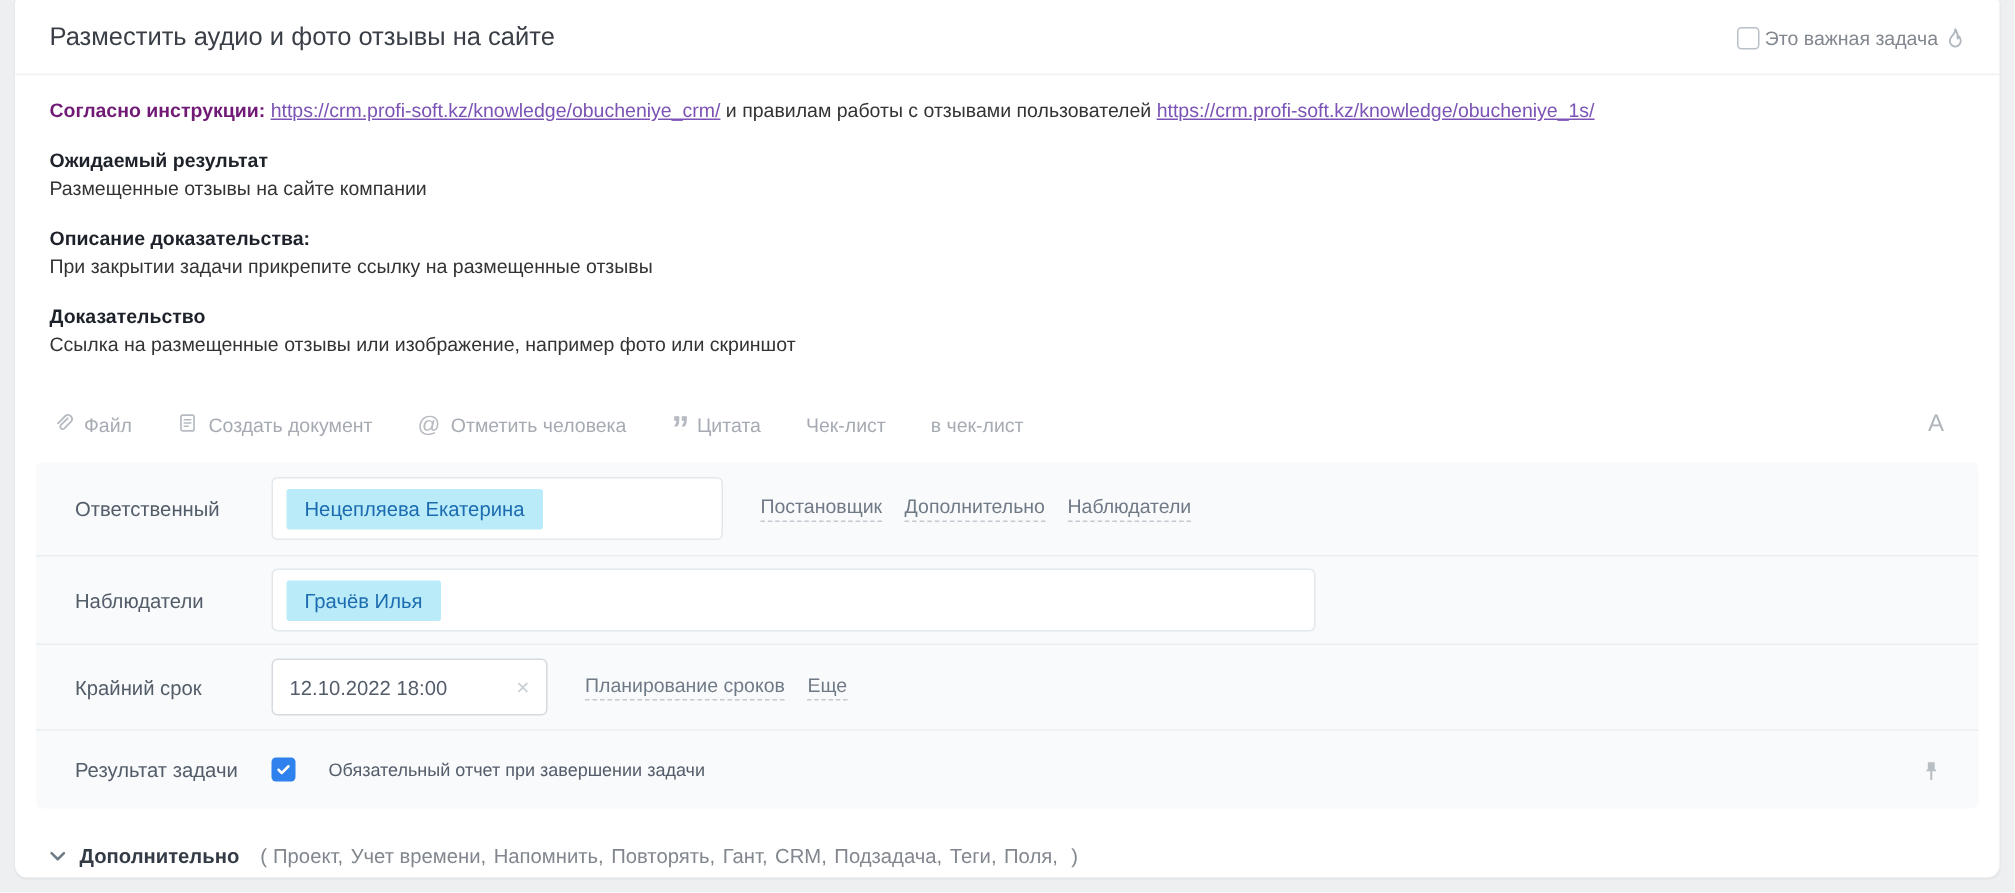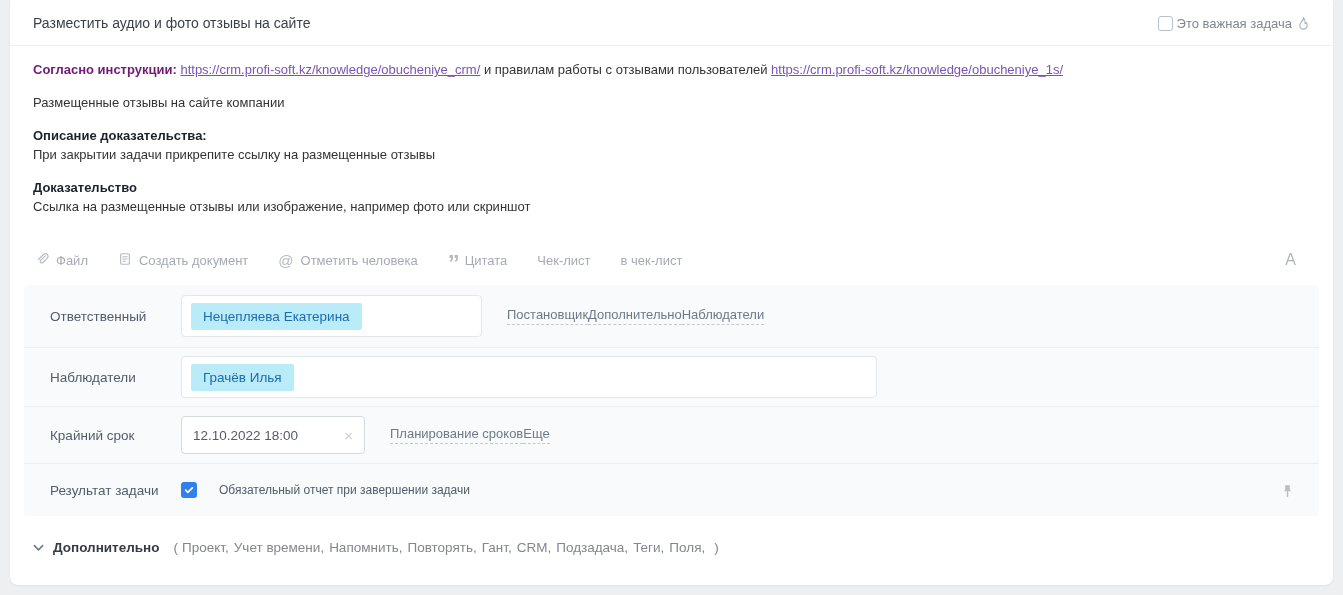--- a/index.html
+++ b/index.html
@@ -18,21 +18,21 @@
     box-shadow:0 1px 2px rgba(50,60,70,.08);
     display:flex;
     flex-direction:column;
   }
   
   .hdr {
     display:flex; align-items:center; justify-content:space-between;
     padding:15px 22px 14px 23px;
     border-bottom:1px solid #eef1f3;
   }
-  .title { font-size:14px; color:#3a3f47; font-weight:400; }
+  .title { font-size:17px; color:#3a3f47; font-weight:400; }
   .important { display:flex; align-items:center; gap:4px; }
   .cbx-empty {
     width:15px; height:15px; border:1.5px solid #b9c0c8; border-radius:3px; background:#fff;
   }
   .important-label { font-size:13px; color:#82878f; }
   .flame { display:flex; align-items:center; }
   
   .desc { padding:16px 23px 10px 23px; font-size:13px; line-height:16px; color:#333; }
   .desc-line b { font-weight:bold; color:#701a75; }
   .desc a { color:#7b52b5; text-decoration:underline; }
@@ -63,21 +63,21 @@
   .row:last-child { border-bottom:none; }
   .row-label { width:131px; flex-shrink:0; font-size:13.5px; color:#535c69; }
   .person-box {
     background:#fff; border:1px solid #e3e8ec; border-radius:4px;
     min-height:42px; display:flex; align-items:center; padding:4px 9px;
   }
   .chip {
     background:#b9ecf8; color:#1d6bb0;
     font-size:13.5px; padding:6px 12px; border-radius:2px; white-space:nowrap;
   }
-  .dash-links { display:flex; margin-left:25px; }
+  .dash-links { display:flex; gap:15px; margin-left:25px; }
   .dash-link {
     font-size:13px; color:#707a87; cursor:pointer;
     border-bottom:1px dashed #c3cad1; padding-bottom:2px; white-space:nowrap;
   }
   .date-box {
     width:184px; height:38px; background:#fff;
     border:1px solid #d5dbe0; border-radius:4px;
     display:flex; align-items:center; justify-content:space-between;
     padding:0 11px; font-size:13.5px; color:#535c69;gap:32px;
   }
@@ -120,20 +120,21 @@
   </div>
 
   <div class="desc">
     <div class="desc-line">
       <b>Согласно инструкции:</b>
       <a href="#">https://crm.profi-soft.kz/knowledge/obucheniye_crm/</a>
       <span>и правилам работы с отзывами пользователей</span>
       <a href="#">https://crm.profi-soft.kz/knowledge/obucheniye_1s/</a>
     </div>
     <div class="desc-group">
+      <div class="h">Ожидаемый результат</div>
       <div>Размещенные отзывы на сайте компании</div>
     </div>
     <div class="desc-group">
       <div class="h">Описание доказательства:</div>
       <div>При закрытии задачи прикрепите ссылку на размещенные отзывы</div>
     </div>
     <div class="desc-group">
       <div class="h">Доказательство</div>
       <div>Ссылка на размещенные отзывы или изображение, например фото или скриншот</div>
     </div>

